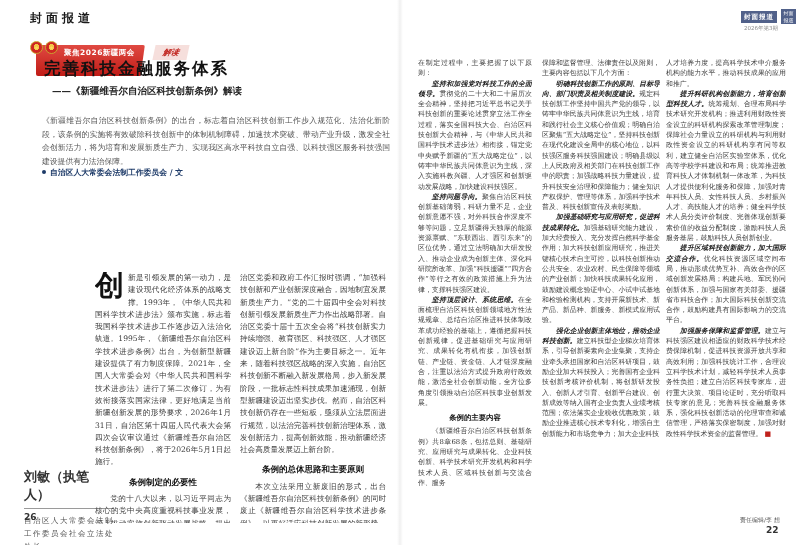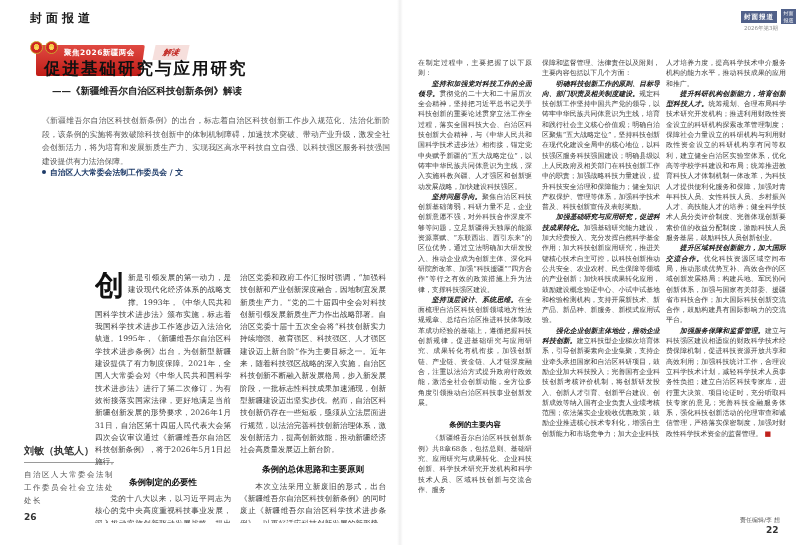--- a/index.html
+++ b/index.html
@@ -47,41 +47,41 @@
     font-family:"DejaVu Sans","Liberation Sans",sans-serif;}
   .corner-issue{position:absolute;left:0;top:16px;width:40px;font-size:5.5px;color:#8b8b8b;
     text-align:center;font-family:"DejaVu Sans","Liberation Sans",sans-serif;}
   .corner-seal{position:absolute;left:40px;top:0;width:15px;height:15px;background:#51618a;color:#fff;
     font-size:5px;line-height:6.5px;text-align:center;padding-top:1px;box-sizing:border-box;
     font-family:"DejaVu Sans","Liberation Sans",sans-serif;}
 
   
   .author-box{position:absolute;left:24px;top:444px;width:90px;
     font-family:"DejaVu Sans","Liberation Sans",sans-serif;}
-  .author-name{font-size:10px;font-weight:bold;color:#333;padding-bottom:4px;
-    border-bottom:1px solid #9a9a9a;}
+  .author-name{font-size:13px;font-weight:bold;color:#333;padding-bottom:4px;
+    border-bottom:1px solid #9a9a9a;margin-top:24px;}
   .author-title{margin-top:5px;font-size:7.5px;line-height:13px;letter-spacing:1.5px;color:#555;}
   .pageno{position:absolute;font-size:9px;font-weight:bold;color:#333;
     font-family:"DejaVu Sans","Liberation Sans",sans-serif;}
   .pageno-left{left:24px;top:512px;}
   .pageno-right{left:766px;top:525px;}
   .editor-note{position:absolute;left:690px;top:516px;width:90px;text-align:right;font-size:6px;
     color:#555;font-family:"DejaVu Sans","Liberation Sans",sans-serif;}
 
   
   .col{position:absolute;text-align:justify;color:#3c3c3c;overflow:hidden;}
   .col p{margin:0;}
   .col p.ind{text-indent:2em;}
   .col .lead{font-weight:bold;font-style:italic;color:#1f1f1f;}
   .col .h{text-align:center;font-weight:bold;color:#111;text-indent:0;
     font-family:"DejaVu Sans","Liberation Sans",sans-serif;}
   .col-l{font-size:7.6px;line-height:12.3px;}
   .col-l .h{font-size:8.5px;margin:7px 0 5px;}
   .col-r{font-size:6.9px;line-height:10.3px;}
-  .col-r .h{font-size:7.4px;margin:12px 0 3px;}
+  .col-r .h{font-size:7.4px;margin:5px 0 3px;}
   .col-l1{left:95px;top:272px;width:136px;height:251px;}
   .col-l2{left:240px;top:272px;width:146px;height:251px;}
   .col-r1{left:418px;top:58px;width:114px;height:470px;}
   .col-r2{left:542px;top:58px;width:118px;height:470px;}
   .col-r3{left:666px;top:58px;width:120px;height:456px;}
   .dropcap{float:left;font-size:29px;line-height:25px;font-weight:bold;color:#111;
     margin:1px 4px 0 0;}
   .endmark{color:#c0221c;font-size:7px;margin-left:2px;}
 </style>
 </head>
@@ -91,21 +91,21 @@
 
   <div class="section-header">封面报道</div>
 
   <div class="banner">
     <span class="emblem emblem1">★</span>
     <span class="emblem emblem2">★</span>
     <span class="ribbon">聚焦2026新疆两会</span>
     <span class="tag">解读</span>
   </div>
 
-  <div class="main-title">促进基础研究与应用研究</div>
+  <div class="main-title">完善科技金融服务体系</div>
   <div class="sub-title">——《新疆维吾尔自治区科技创新条例》解读</div>
   <div class="intro">《新疆维吾尔自治区科技创新条例》的出台，标志着自治区科技创新工作步入规范化、法治化新阶段，该条例的实施将有效破除科技创新中的体制机制障碍，加速技术突破、带动产业升级，激发全社会创新活力，将为培育和发展新质生产力、实现我区高水平科技自立自强、以科技强区服务科技强国建设提供有力法治保障。</div>
   <div class="byline">
     <span class="dot"></span><span>自治区人大常委会法制工作委员会 / 文</span>
   </div>
 
   <div class="author-box">
     <div class="author-name">刘敏（执笔人）</div>
     <div class="author-title">自治区人大常委会法制工作委员会社会立法处处长</div>
   </div>

